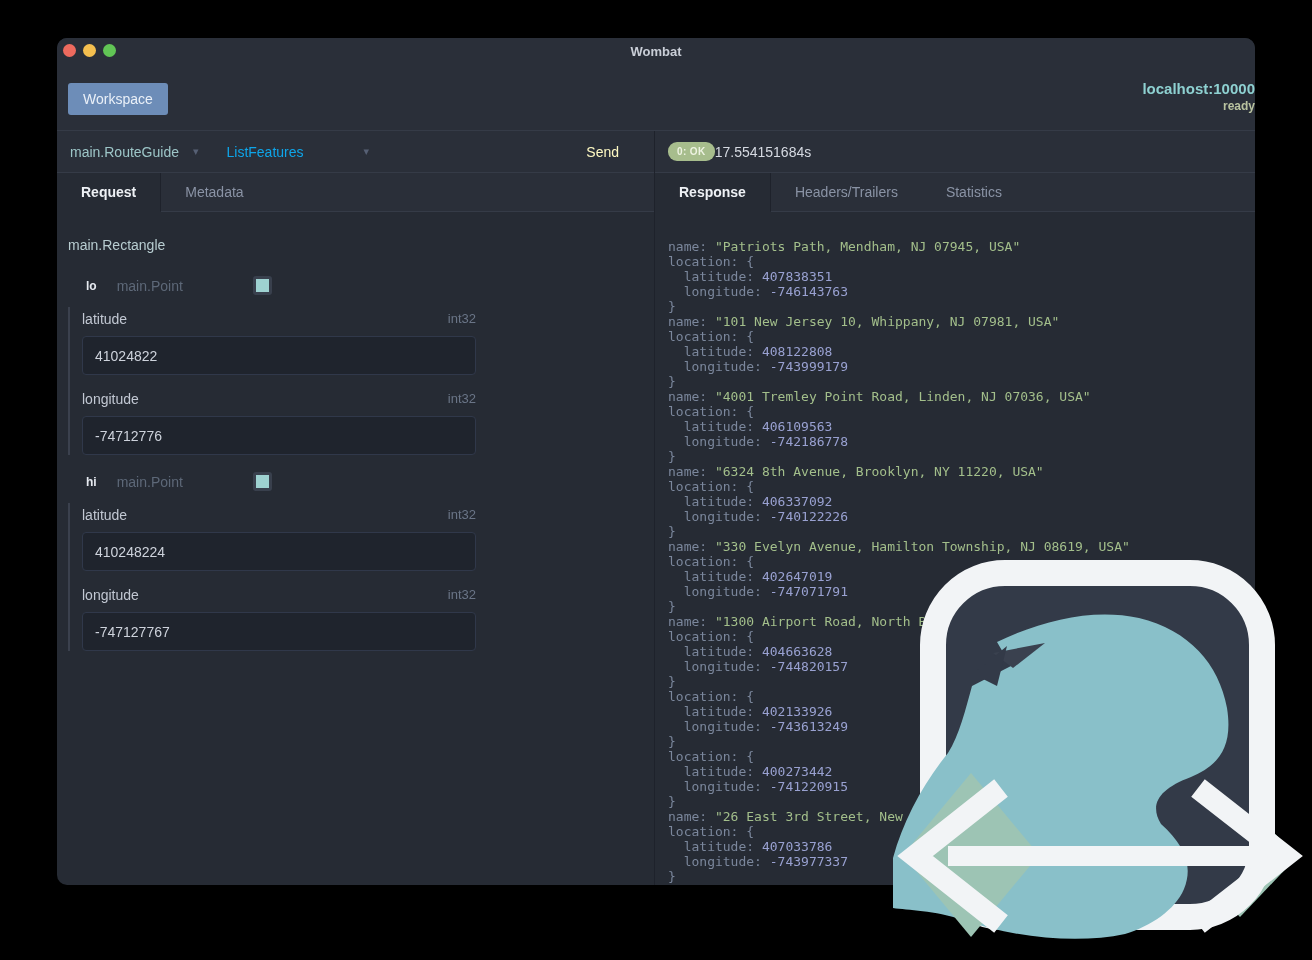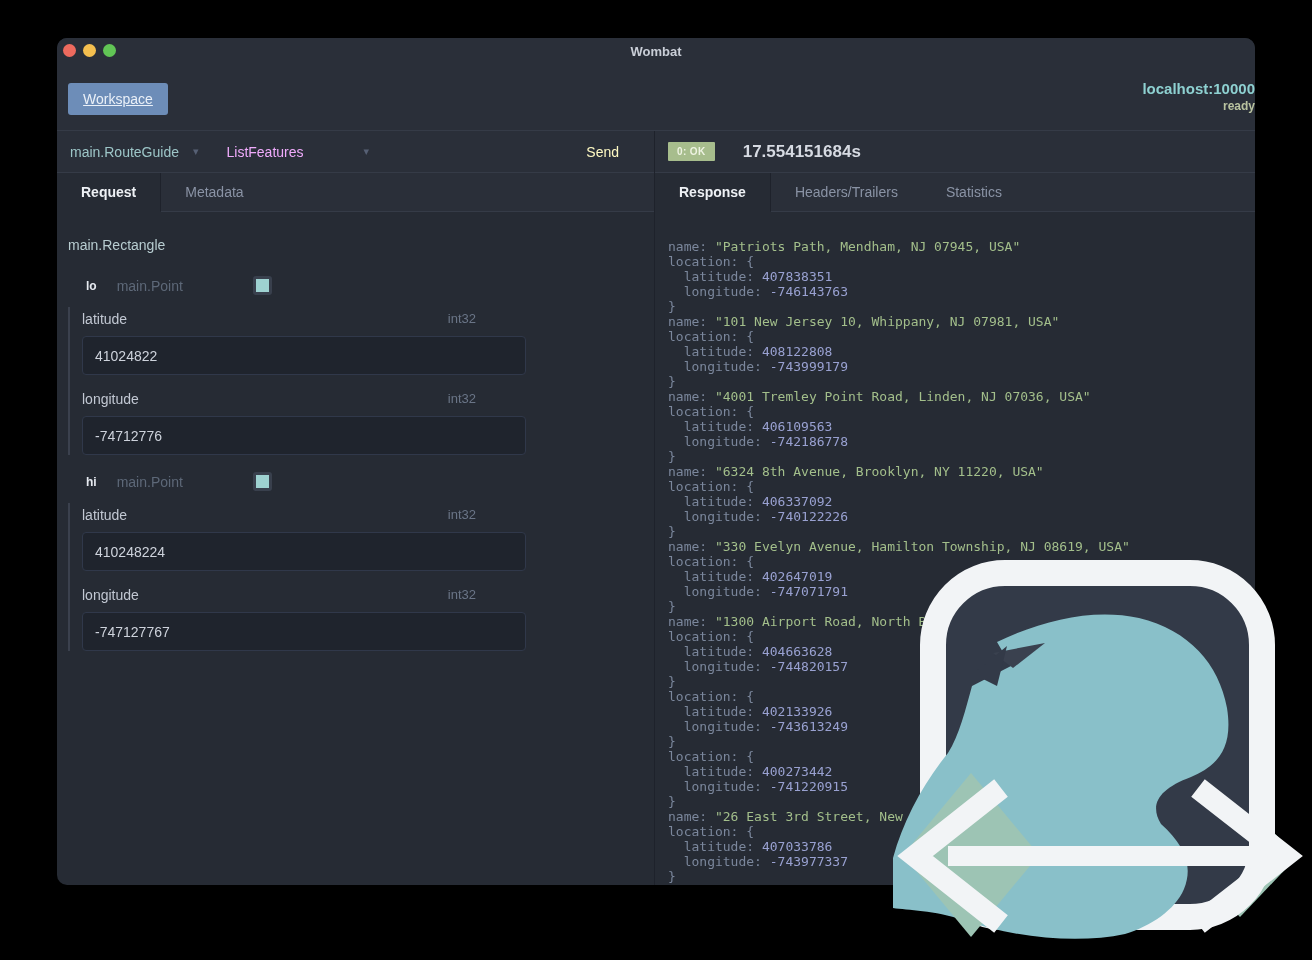--- a/index.html
+++ b/index.html
@@ -20,43 +20,43 @@
   .header{height:93px; background:var(--bg-raised); border-bottom:1px solid var(--border);
     position:relative; flex:0 0 auto;}
   .traffic{position:absolute; left:63px; top:45px; display:flex; gap:7px;}
   .light{width:13px;height:13px;border-radius:50%;}
   .light.red{background:#ed6a5e;} .light.yellow{background:#f4bf4f;} .light.green{background:#61c555;}
   .traffic{left:6px; top:6px;}
   .win-title{position:absolute; top:6px; left:0; right:0; text-align:center;
     font-size:13px; font-weight:bold; color:#c9ced7;}
   .workspace-btn{position:absolute; left:11px; top:45px; width:100px; height:32px;
     background:var(--wsblue); border:none; border-radius:3px; color:#eaf0f8;
-    font-size:14px; font-family:inherit; cursor:pointer;text-decoration:underline;}
+    font-size:14px; font-family:inherit; cursor:pointer;}
   .host-block{position:absolute; top:42px; left:0; right:0; text-align:right;}
   .host{font-size:15px; font-weight:bold; color:var(--teal);}
   .ready{font-size:12px; font-weight:bold; color:var(--ready); margin-top:2px;}
 
   
   .cols{flex:1; display:flex; min-height:0;}
   .col{display:flex; flex-direction:column; min-width:0;}
   .col.left{width:598px; border-right:1px solid var(--border-dark);}
   .col.right{flex:1;}
 
   .toolbar{height:42px; flex:0 0 auto; background:var(--bg-raised);
     border-bottom:1px solid var(--border); display:flex; align-items:center;}
   .selector{display:flex; align-items:center; gap:14px; cursor:pointer;}
   .svc-label{color:#9dc6c8; font-size:14px; margin-left:13px;}
-  .mth-label{color:#f0abfc; font-size:14px; margin-left:28px;}
+  .mth-label{color:#0ea5e9; font-size:14px; margin-left:28px;}
   .chev{color:#566074; font-size:11px;}
   .chev.far{margin-left:46px;}
   .send-btn{margin-left:auto; margin-right:35px; background:none; border:none;
     color:#fef9c3; font-size:14px; font-family:inherit; cursor:pointer;}
   .status-badge{margin-left:13px; background:var(--badge); color:#eef3e2;
-    font-size:10px; font-weight:bold; padding:4px 9px; border-radius:1px; letter-spacing:.4px;}
-  .duration{margin-left:28px; color:#d6dae2; font-size:17px;font-weight:bold;}
+    font-size:10px; font-weight:bold; padding:4px 9px; border-radius:9px; letter-spacing:.4px;}
+  .duration{margin-left:0; color:#d6dae2; font-size:14px;}
 
   .tabstrip{height:39px; flex:0 0 auto; background:var(--bg-raised);
     border-bottom:1px solid var(--border); display:flex;}
   .tab{padding:0 24px; display:flex; align-items:center; font-size:14px;
     color:#8a93a5; cursor:pointer;}
   .tab.active{background:var(--bg-window); color:#eef1f5; font-weight:bold;
     border-right:1px solid var(--border-dark); margin-bottom:-1px;
     border-bottom:1px solid var(--bg-window);}
 
   .content{flex:1; min-height:0; overflow:hidden; position:relative;}
@@ -67,21 +67,21 @@
   .point-row{display:flex; align-items:center; margin-left:18px; margin-bottom:12px; height:19px;}
   .point-name{color:#e6eaf0; font-size:12px; font-weight:bold;}
   .point-type{color:#5d6878; font-size:14px; margin-left:20px;}
   .checkbox{width:19px;height:19px; background:#39404d; border-radius:3px; margin-left:70px;
     display:flex; align-items:center; justify-content:center; cursor:pointer;}
   .checkbox .inner{width:13px;height:13px; background:var(--chk);}
   .group{border-left:2px solid #3b414e; padding:4px 0 0 12px; margin-bottom:17px;}
   .field-labels{display:flex; width:394px; margin-bottom:9px;}
   .field-label{color:#c2c8d3; font-size:14px;}
   .field-type{margin-left:auto; color:#6a7587; font-size:13px;}
-  .field-input{display:block; width:444px; height:39px; background:#1f242d;
+  .field-input{display:block; width:394px; height:39px; background:#1f242d;
     border:1px solid #30384a; border-radius:4px; color:#ced3dc; font-size:14px;
     font-family:inherit; padding:0 12px; margin-bottom:16px; outline:none;}
 
   
   .response-pre{margin:27px 0 0 13px; font-family:"DejaVu Sans Mono", monospace;
     font-size:13px; line-height:15px; white-space:pre; color:var(--key);}
   .response-pre .k{color:var(--key);} .response-pre .s{color:var(--str);} .response-pre .n{color:var(--num);}
 
   
   .logo{position:absolute; left:893px; top:558px; width:420px; height:402px; z-index:50;}

